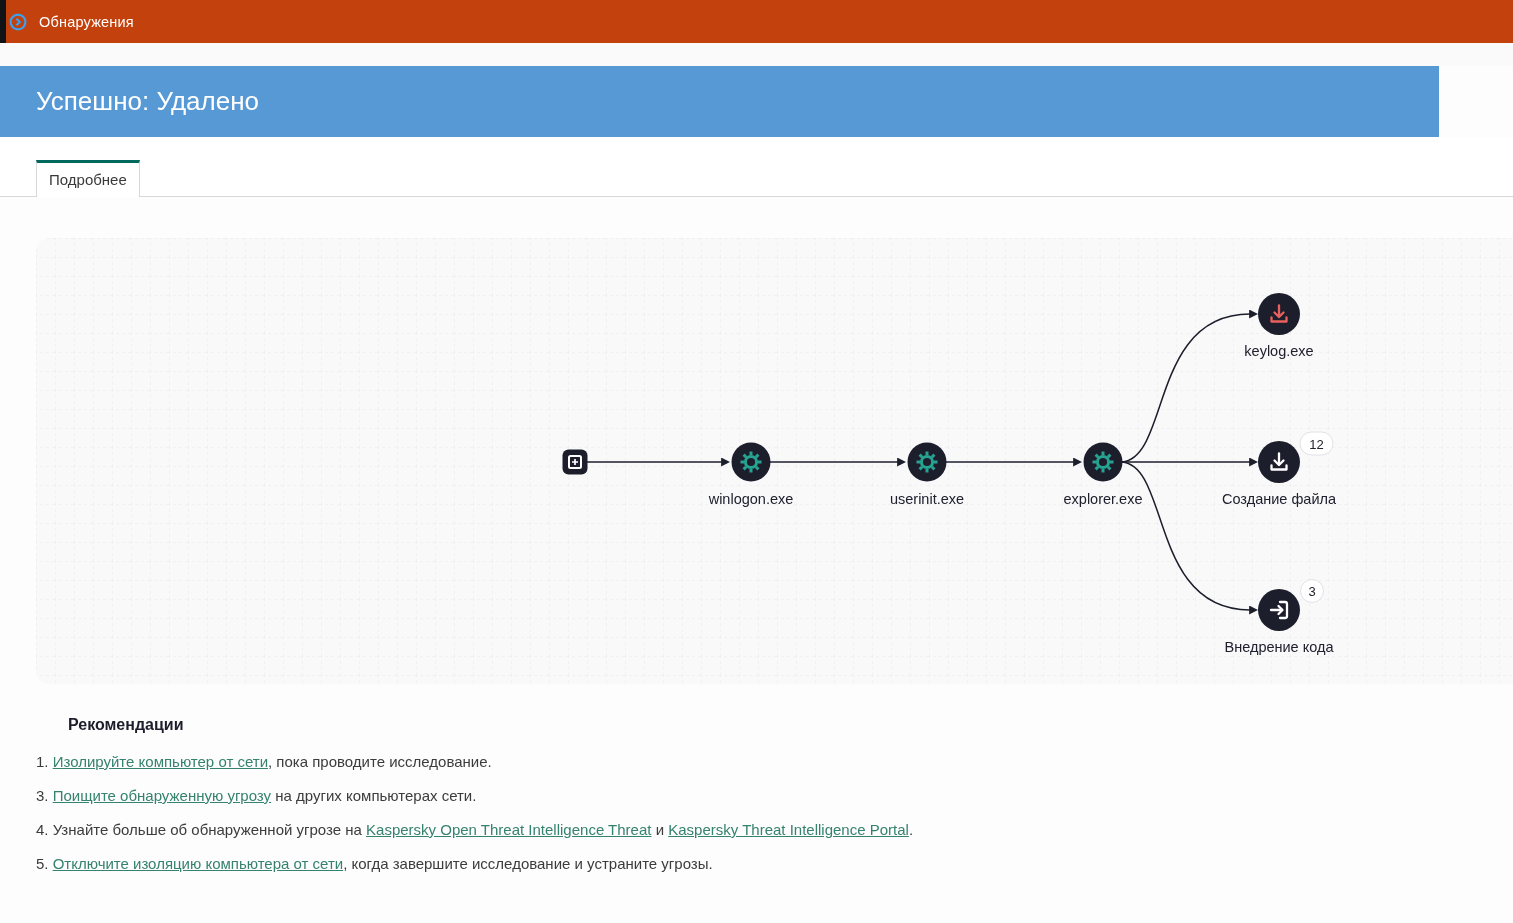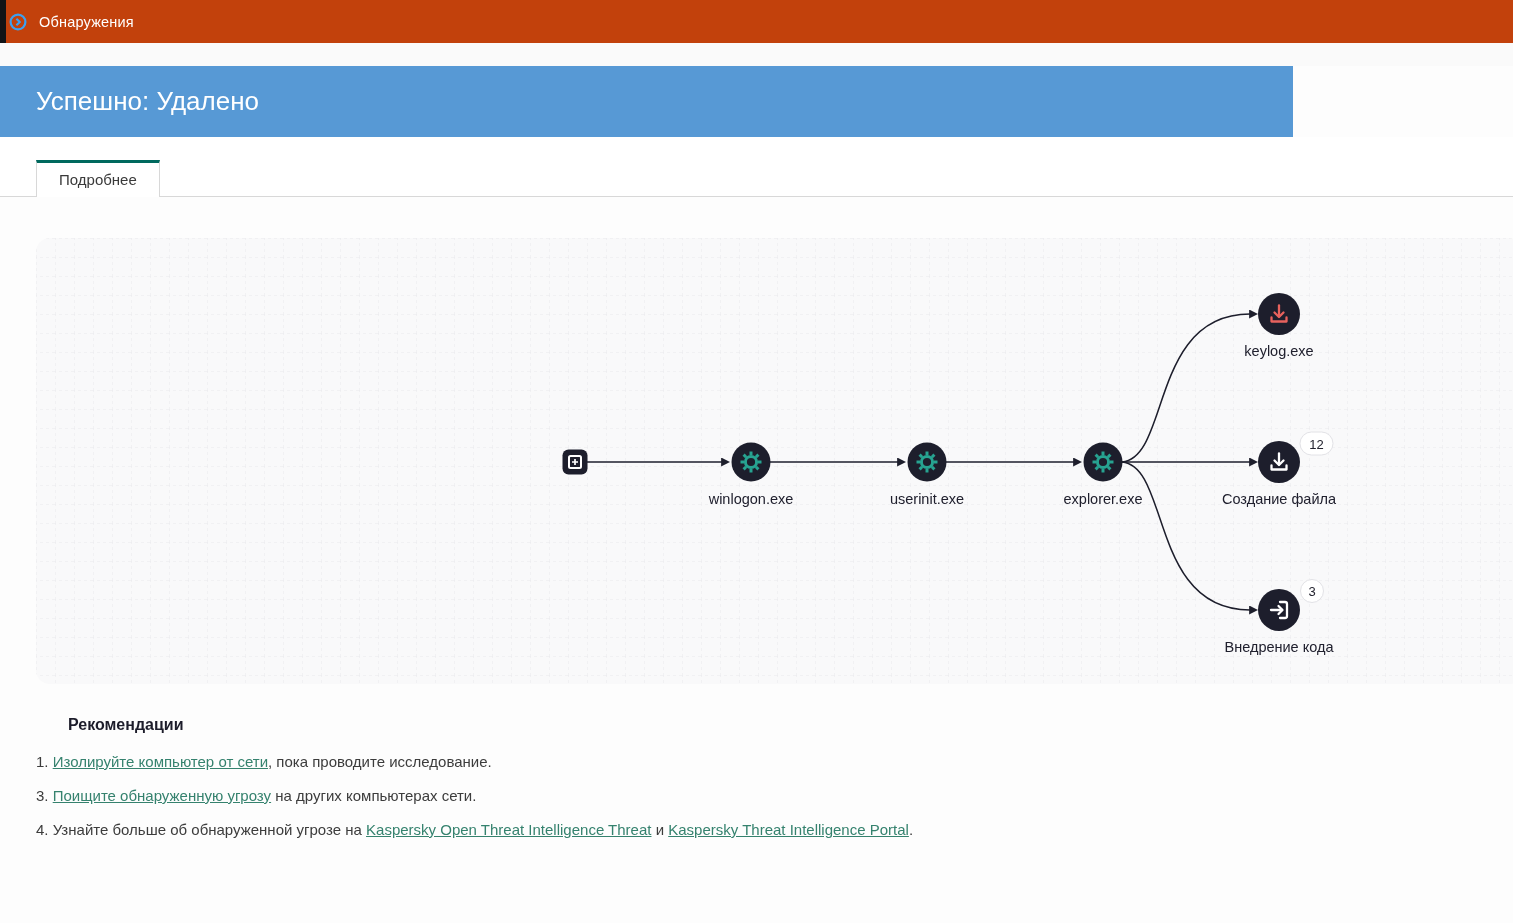--- a/index.html
+++ b/index.html
@@ -11,30 +11,30 @@
   .topbar { position:absolute; top:0; left:0; width:1513px; height:43px;
     background:#c2410c; display:flex; align-items:center; }
   .topbar-edge { position:absolute; left:0; top:0; width:6px; height:43px; background:#121316; }
   .topbar-icon { margin-left:9px; width:18px; height:18px; flex:0 0 auto; cursor:pointer; }
   .topbar-title { color:#ffffff; font-size:14.5px; margin-left:12px; letter-spacing:.2px; }
 
   
   .gapstrip { position:absolute; top:43px; left:0; width:1513px; height:23px; background:#fafafa; }
 
   
-  .banner { position:absolute; top:66px; left:0; width:1293px; height:71px;
+  .banner { position:absolute; top:66px; left:0; width:1439px; height:71px;
     background:#5799d5; display:flex; align-items:center; }
   .banner-title { color:#ffffff; font-size:26px; font-weight:400; margin-left:36px; }
 
   
   .tabbar { position:absolute; top:137px; left:0; width:1513px; height:60px;
     background:#ffffff; border-bottom:1px solid #d8d8d8;
     display:flex; align-items:flex-end; padding-left:36px; }
   .tab { height:37px; display:flex; align-items:center; justify-content:center;
-    font-size:15px; color:#3a3a3a; cursor:pointer; padding:0 22px; position:relative; }
+    font-size:15px; color:#3a3a3a; cursor:pointer; padding:0 12px; position:relative; }
   .tab.active { background:#ffffff; border-left:1px solid #d8d8d8; border-right:1px solid #d8d8d8;
     border-top:3px solid #00695e; margin-bottom:-1px; padding-bottom:1px; }
   .tab.inactive { border-top:3px solid transparent; }
 
   
   .graph-panel { position:absolute; top:238px; left:36px; width:1487px; height:446px;
     background:#f9f9fa; border-radius:14px; overflow:hidden; }
   .graph-panel svg { display:block; }
   .node-label { font-size:14.5px; fill:#20202e; }
   .badge-text { font-size:13px; fill:#23232f; }
@@ -178,15 +178,19 @@
     <div class="rec-item">
       <span>3.</span>
       <a class="rec-link">Поищите обнаруженную угрозу</a><span> на других компьютерах сети.</span>
     </div>
 
     <div class="rec-item">
       <span>4.</span>
       <span>Узнайте больше об обнаруженной угрозе на </span><a class="rec-link">Kaspersky Open Threat Intelligence Threat</a><span> и </span><a class="rec-link">Kaspersky Threat Intelligence Portal</a><span>.</span>
     </div>
 
+    <div class="rec-item">
+      <span>5.</span>
+      <a class="rec-link">Отключите изоляцию компьютера от сети</a><span>, когда завершите исследование и устраните угрозы.</span>
+    </div>
   </section>
 
 </div>
 
 </body></html>

